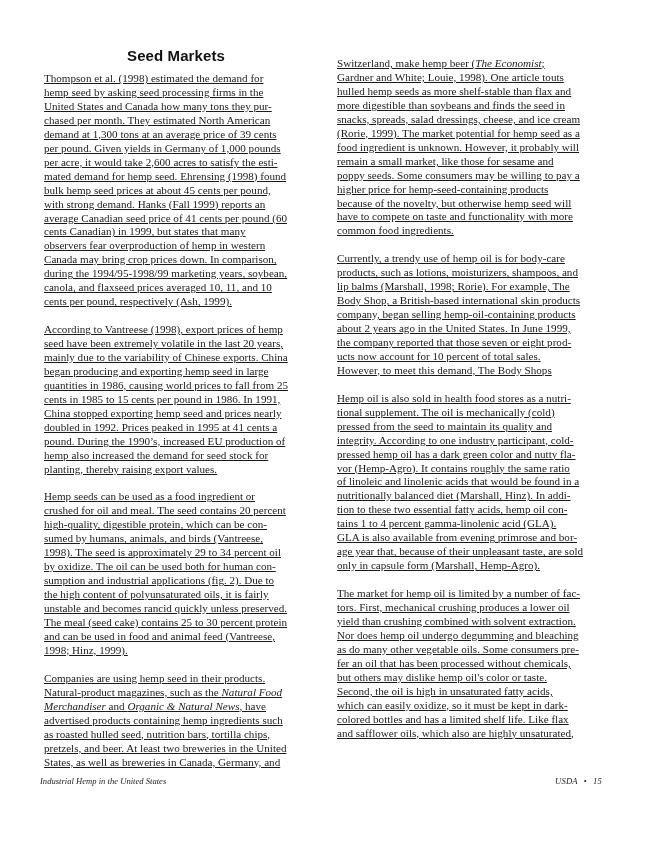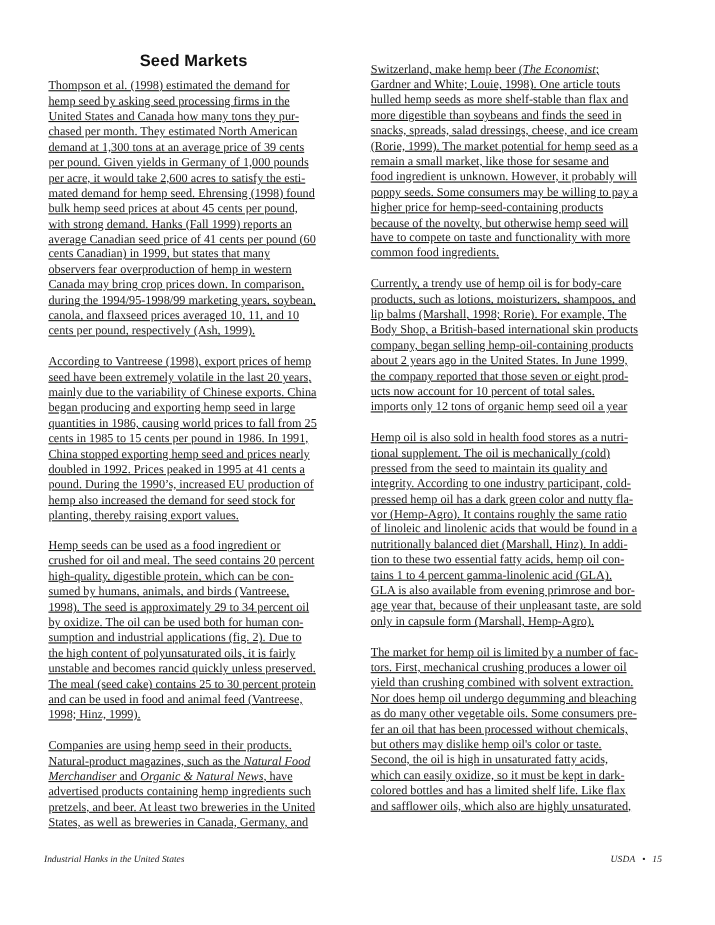--- a/index.html
+++ b/index.html
@@ -71,50 +71,51 @@
         <span class="line">unstable and becomes rancid quickly unless preserved.</span>
         <span class="line">The meal (seed cake) contains 25 to 30 percent protein</span>
         <span class="line">and can be used in food and animal feed (Vantreese,</span>
         <span class="line">1998; Hinz, 1999).</span>
       </p>
       <p class="para">
         <span class="line">Companies are using hemp seed in their products.</span>
         <span class="line">Natural-product magazines, such as the <i>Natural Food</i></span>
         <span class="line"><i>Merchandiser</i> and <i>Organic &amp; Natural News</i>, have</span>
         <span class="line">advertised products containing hemp ingredients such</span>
+        <span class="line">as roasted hulled seed, nutrition bars, tortilla chips,</span>
         <span class="line">pretzels, and beer. At least two breweries in the United</span>
         <span class="line">States, as well as breweries in Canada, Germany, and</span>
       </p>
     </div>
   <div class="col right" id="col-right">
       <p class="para">
         <span class="line">Switzerland, make hemp beer (<i>The Economist</i>;</span>
         <span class="line">Gardner and White; Louie, 1998). One article touts</span>
         <span class="line">hulled hemp seeds as more shelf-stable than flax and</span>
         <span class="line">more digestible than soybeans and finds the seed in</span>
         <span class="line">snacks, spreads, salad dressings, cheese, and ice cream</span>
         <span class="line">(Rorie, 1999). The market potential for hemp seed as a</span>
+        <span class="line">food ingredient is unknown. However, it probably will</span>
         <span class="line">remain a small market, like those for sesame and</span>
-        <span class="line">food ingredient is unknown. However, it probably will</span>
         <span class="line">poppy seeds. Some consumers may be willing to pay a</span>
         <span class="line">higher price for hemp-seed-containing products</span>
         <span class="line">because of the novelty, but otherwise hemp seed will</span>
         <span class="line">have to compete on taste and functionality with more</span>
         <span class="line">common food ingredients.</span>
       </p>
       <p class="para">
         <span class="line">Currently, a trendy use of hemp oil is for body-care</span>
         <span class="line">products, such as lotions, moisturizers, shampoos, and</span>
         <span class="line">lip balms (Marshall, 1998; Rorie). For example, The</span>
         <span class="line">Body Shop, a British-based international skin products</span>
         <span class="line">company, began selling hemp-oil-containing products</span>
         <span class="line">about 2 years ago in the United States. In June 1999,</span>
         <span class="line">the company reported that those seven or eight prod-</span>
         <span class="line">ucts now account for 10 percent of total sales.</span>
-        <span class="line">imports only 12 tons of organic hemp seed oil a year</span>
+        <span class="line">However, to meet this demand, The Body Shops</span>
       </p>
       <p class="para">
         <span class="line">Hemp oil is also sold in health food stores as a nutri-</span>
         <span class="line">tional supplement. The oil is mechanically (cold)</span>
         <span class="line">pressed from the seed to maintain its quality and</span>
         <span class="line">integrity. According to one industry participant, cold-</span>
         <span class="line">pressed hemp oil has a dark green color and nutty fla-</span>
         <span class="line">vor (Hemp-Agro). It contains roughly the same ratio</span>
         <span class="line">of linoleic and linolenic acids that would be found in a</span>
         <span class="line">nutritionally balanced diet (Marshall, Hinz). In addi-</span>
@@ -132,17 +133,17 @@
         <span class="line">as do many other vegetable oils. Some consumers pre-</span>
         <span class="line">fer an oil that has been processed without chemicals,</span>
         <span class="line">but others may dislike hemp oil's color or taste.</span>
         <span class="line">Second, the oil is high in unsaturated fatty acids,</span>
         <span class="line">which can easily oxidize, so it must be kept in dark-</span>
         <span class="line">colored bottles and has a limited shelf life. Like flax</span>
         <span class="line">and safflower oils, which also are highly unsaturated,</span>
       </p>
     </div>
 
-  <div class="footer left">Industrial Hanks in the United States</div>
+  <div class="footer left">Industrial Hemp in the United States</div>
   <div class="footer right">
     <span>USDA</span><span class="bullet">•</span><span>15</span>
   </div>
 </div>
 
 </body></html>

